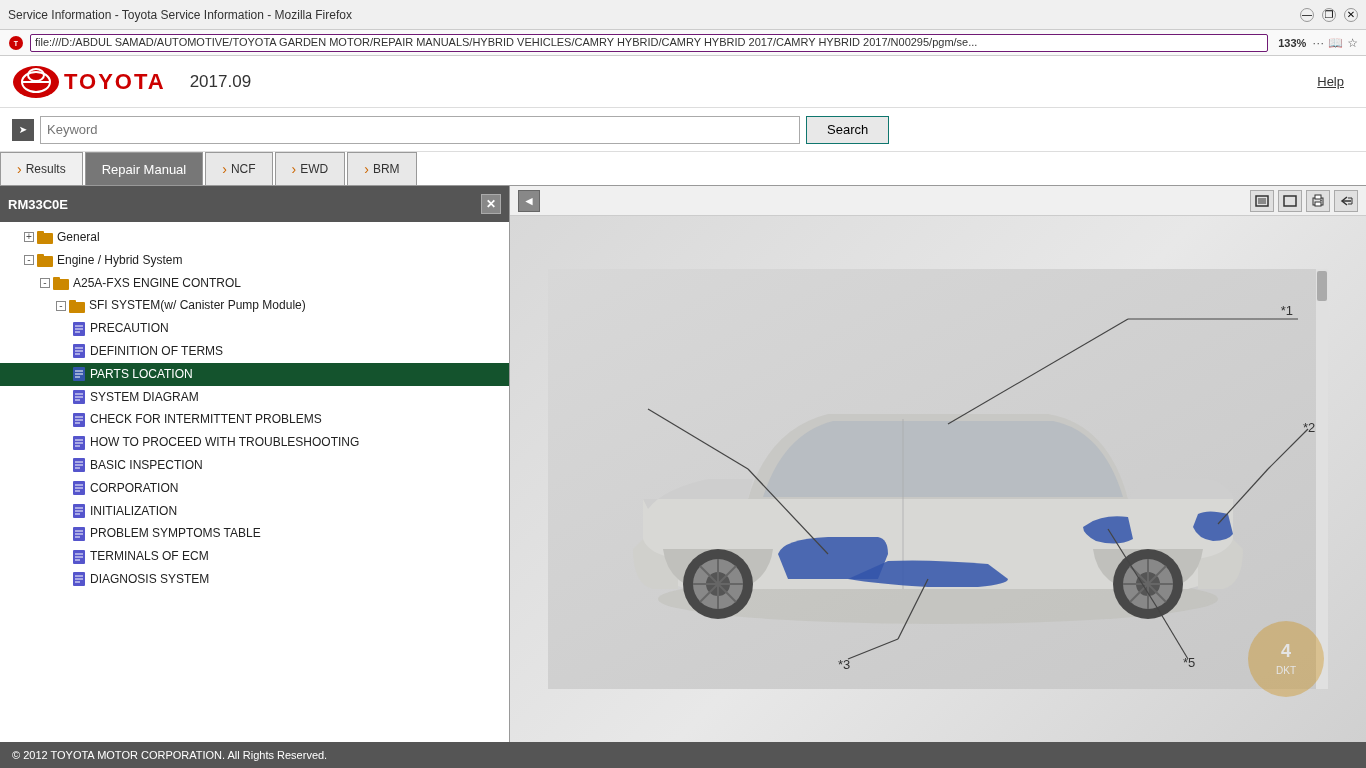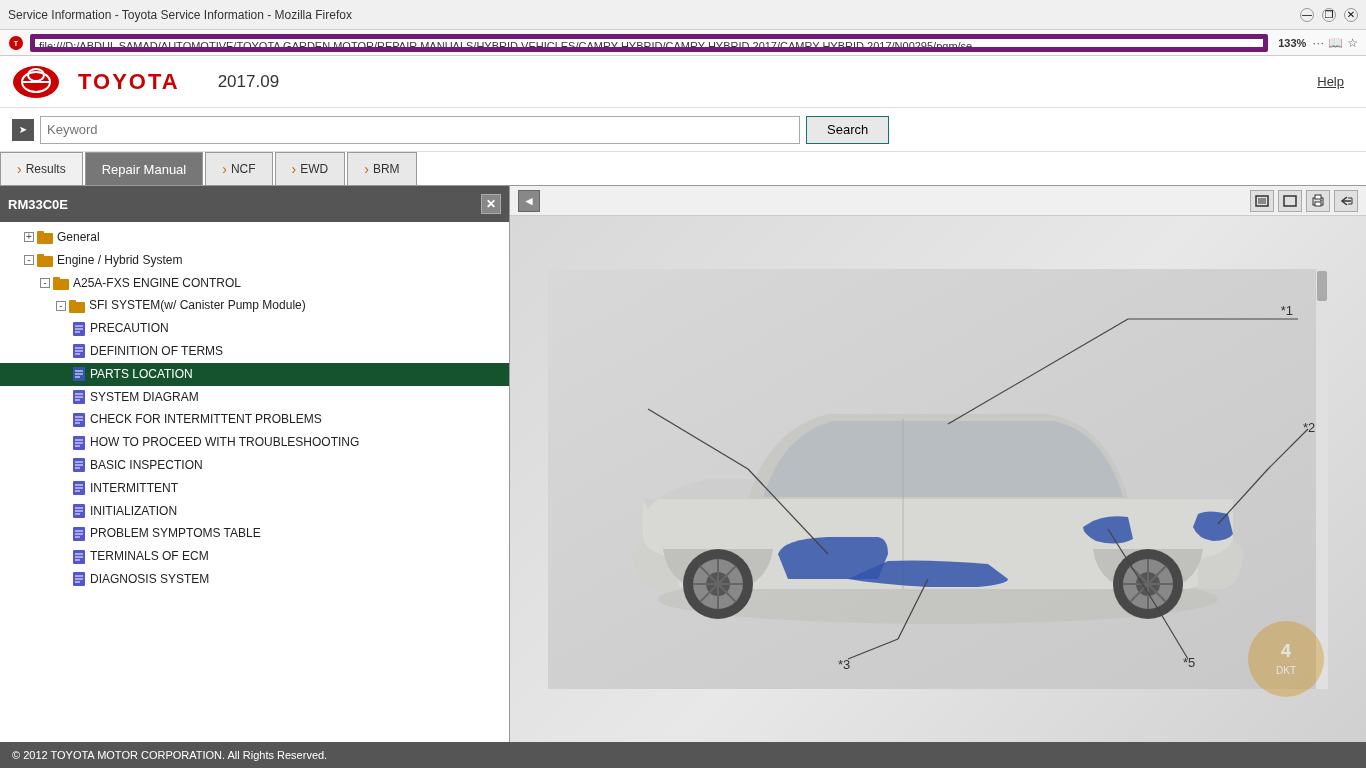--- a/index.html
+++ b/index.html
@@ -29,42 +29,42 @@
       display: flex;
       align-items: center;
       height: 26px;
       gap: 6px;
     }
     .address-url {
       flex: 1;
       font-size: 11px;
       color: #333;
       background: #fff;
-      border: 5px solid #701a75;
+      border: 1px solid #701a75;
       padding: 1px 4px;
       height: 18px;
       border-radius: 2px;
       white-space: nowrap;
       overflow: hidden;
       text-overflow: ellipsis;
     }
     .address-zoom { font-size: 11px; color: #333; margin-left: 4px; font-weight: bold; }
     .address-icons { display: flex; gap: 4px; font-size: 12px; color: #555; }
 
     
     .app-header {
       background: #fff;
       border-bottom: 1px solid #ddd;
       padding: 6px 12px;
       display: flex;
       align-items: center;
       justify-content: space-between;
       height: 52px;
     }
-    .toyota-logo { display: flex; align-items: center; gap: 18px; }
+    .toyota-logo { display: flex; align-items: center; gap: 4px; }
     .toyota-text { font-size: 22px; font-weight: bold; color: #cc0000; letter-spacing: 2px; }
     .app-version { font-size: 17px; color: #333; margin-left: 20px; }
     .help-link { font-size: 13px; color: #333; text-decoration: underline; cursor: pointer; margin-right: 10px; }
 
     
     .search-bar {
       background: #fff;
       border-bottom: 1px solid #ddd;
       padding: 6px 12px;
       display: flex;
@@ -446,21 +446,21 @@
         <span>BASIC INSPECTION</span>
       </div>
 
       <div class="tree-item indent-4">
         <svg width="14" height="14" viewBox="0 0 14 14" style="margin-right:4px;">
           <rect x="1" y="0" width="12" height="14" rx="1" fill="#5555cc"></rect>
           <line x1="3" y1="4" x2="11" y2="4" stroke="#fff" stroke-width="1"></line>
           <line x1="3" y1="7" x2="11" y2="7" stroke="#fff" stroke-width="1"></line>
           <line x1="3" y1="10" x2="8" y2="10" stroke="#fff" stroke-width="1"></line>
         </svg>
-        <span>INTERMITTENT</span>
+        <span>CORPORATION</span>
       </div>
 
       <div class="tree-item indent-4">
         <svg width="14" height="14" viewBox="0 0 14 14" style="margin-right:4px;">
           <rect x="1" y="0" width="12" height="14" rx="1" fill="#5555cc"></rect>
           <line x1="3" y1="4" x2="11" y2="4" stroke="#fff" stroke-width="1"></line>
           <line x1="3" y1="7" x2="11" y2="7" stroke="#fff" stroke-width="1"></line>
           <line x1="3" y1="10" x2="8" y2="10" stroke="#fff" stroke-width="1"></line>
         </svg>
         <span>INITIALIZATION</span>

